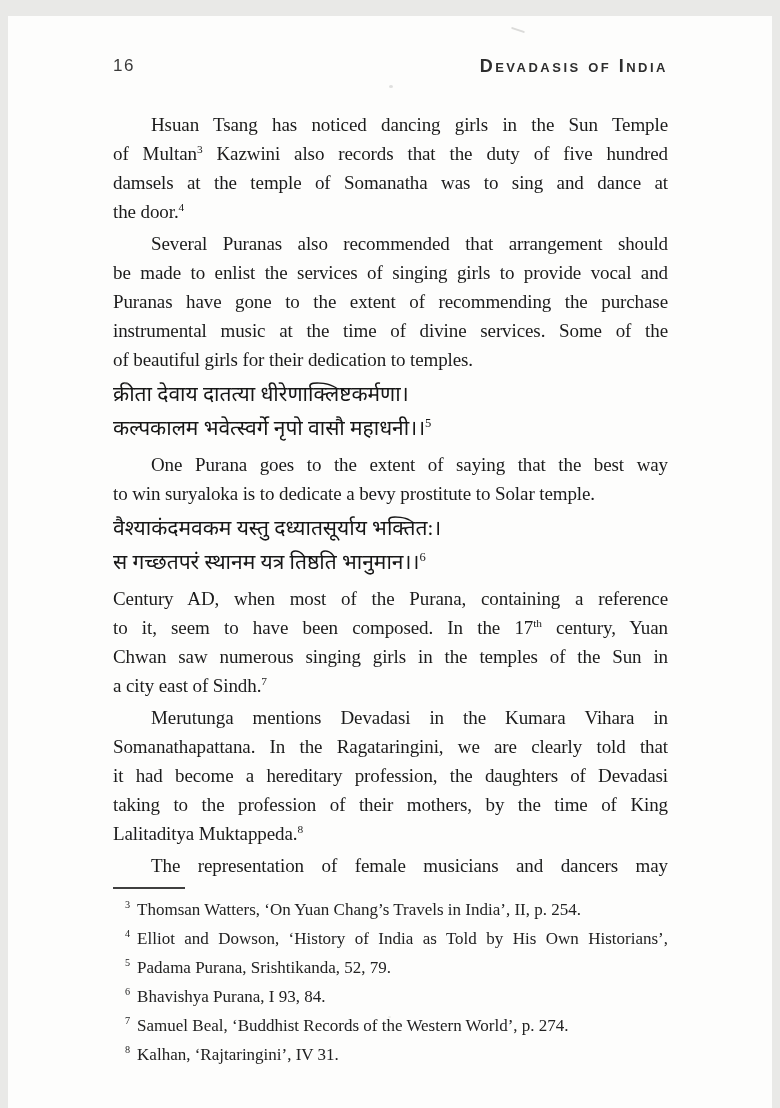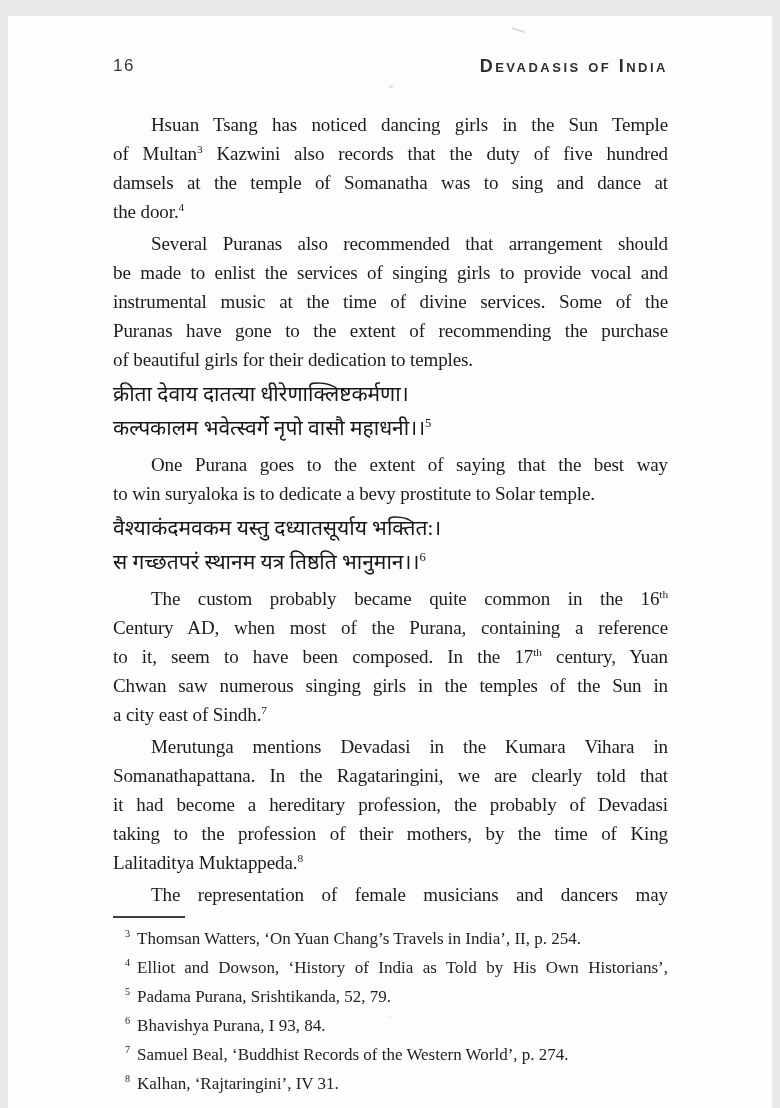--- a/index.html
+++ b/index.html
@@ -108,52 +108,51 @@
   <div class="para">
     <span class="l j ind">Hsuan Tsang has noticed dancing girls in the Sun Temple</span>
     <span class="l j">of Multan<sup>3</sup> Kazwini also records that the duty of five hundred</span>
     <span class="l j">damsels at the temple of Somanatha was to sing and dance at</span>
     <span class="l">the door.<sup>4</sup></span>
   </div>
 
   <div class="para">
     <span class="l j ind">Several Puranas also recommended that arrangement should</span>
     <span class="l j">be made to enlist the services of singing girls to provide vocal and</span>
+    <span class="l j">Puranas have gone to the extent of recommending the purchase</span>
     <span class="l j">instrumental music at the time of divine services. Some of the</span>
-    <span class="l j">Puranas have gone to the extent of recommending the purchase</span>
     <span class="l">of beautiful girls for their dedication to temples.</span>
   </div>
 
   <div class="verse">
     <span class="vl">क्रीता देवाय दातत्या धीरेणाक्लिष्टकर्मणा।</span>
     <span class="vl">कल्पकालम भवेत्स्वर्गे नृपो वासौ महाधनी।।<sup>5</sup></span>
   </div>
 
   <div class="para">
     <span class="l j ind">One Purana goes to the extent of saying that the best way</span>
     <span class="l">to win suryaloka is to dedicate a bevy prostitute to Solar temple.</span>
   </div>
 
   <div class="verse">
     <span class="vl">वैश्याकंदमवकम यस्तु दध्यातसूर्याय भक्तित:।</span>
     <span class="vl">स गच्छतपरं स्थानम यत्र तिष्ठति भानुमान।।<sup>6</sup></span>
   </div>
 
   <div class="para">
-    <span class="l j ind">The custom probably became quite common in the 16<sup>th</sup></span>
     <span class="l j">Century AD, when most of the Purana, containing a reference</span>
     <span class="l j">to it, seem to have been composed. In the 17<sup>th</sup> century, Yuan</span>
     <span class="l j">Chwan saw numerous singing girls in the temples of the Sun in</span>
     <span class="l">a city east of Sindh.<sup>7</sup></span>
   </div>
 
   <div class="para">
     <span class="l j ind">Merutunga mentions Devadasi in the Kumara Vihara in</span>
     <span class="l j">Somanathapattana. In the Ragataringini, we are clearly told that</span>
-    <span class="l j">it had become a hereditary profession, the probably of Devadasi</span>
+    <span class="l j">it had become a hereditary profession, the daughters of Devadasi</span>
     <span class="l j">taking to the profession of their mothers, by the time of King</span>
     <span class="l">Lalitaditya Muktappeda.<sup>8</sup></span>
   </div>
 
   <div class="para">
     <span class="l j ind">The representation of female musicians and dancers may</span>
   </div>
 
   <div class="fnrule"></div>
 

